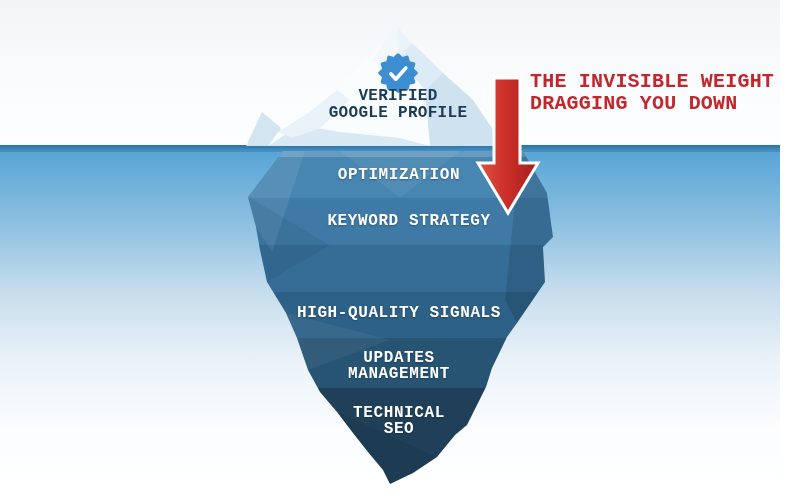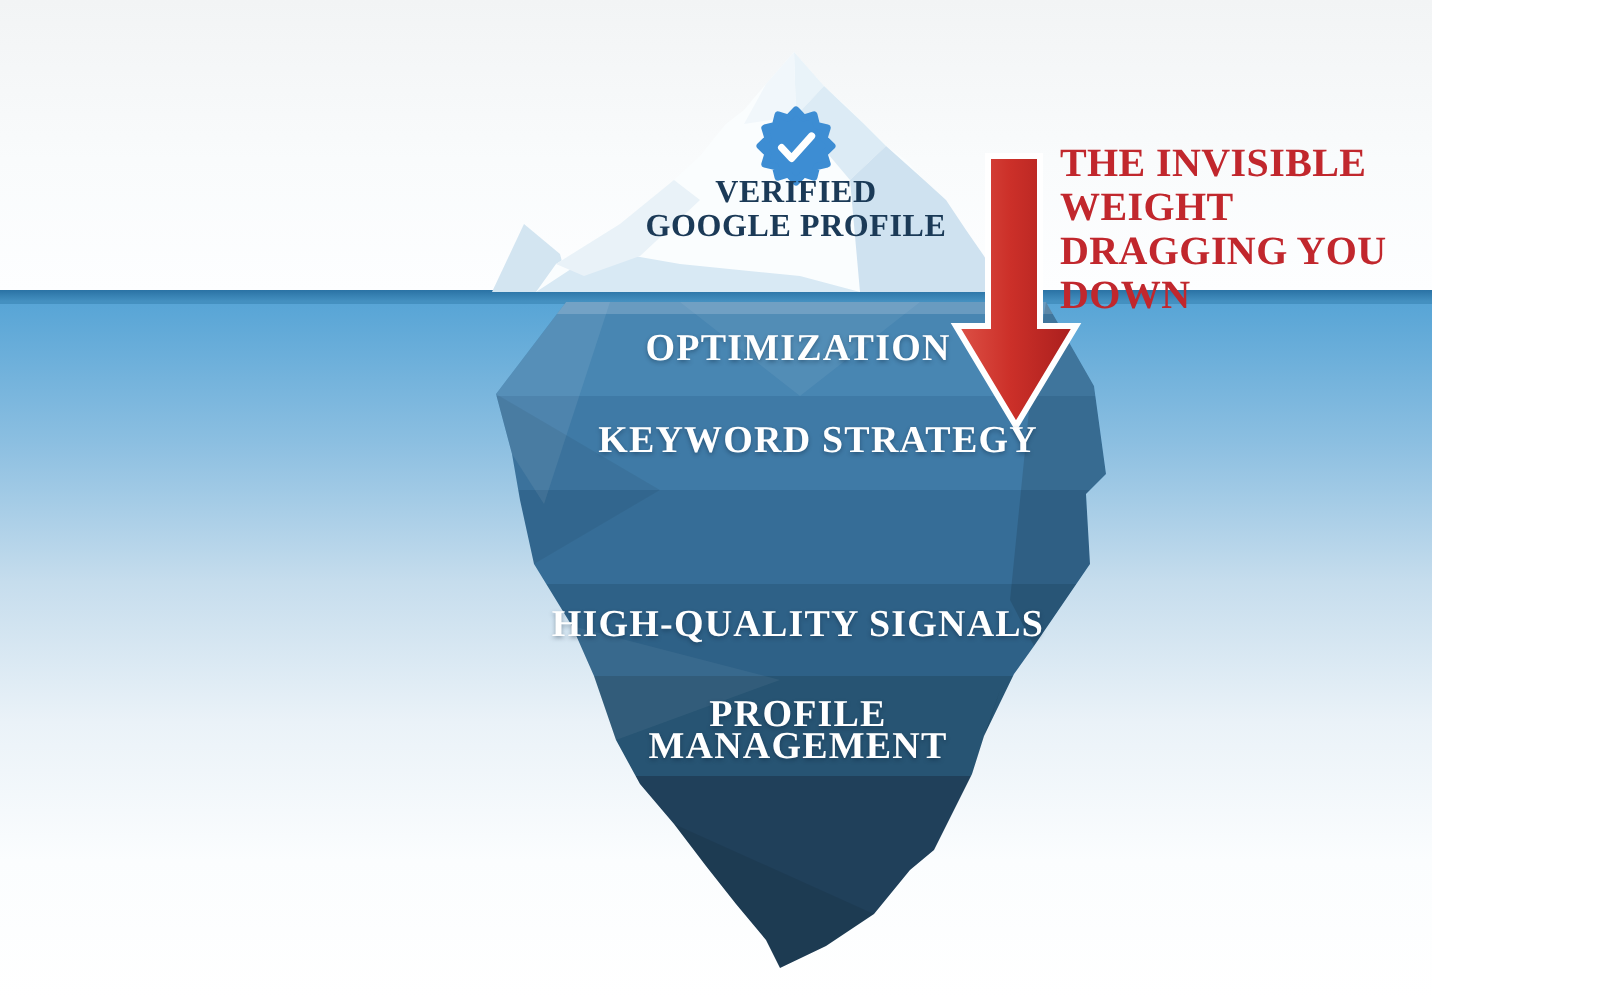--- a/index.html
+++ b/index.html
@@ -1,30 +1,30 @@
 <!DOCTYPE html>
 <html style="--accent_red: #c1272d; --navy_text: #1b3a57; --badge_blue: #3d8dd3; --waterline_dark: #2a72a4; --waterline_light: #4490c0; --water_top: #58a5d6; --label_text: #ffffff; --arrow_red_light: #dd5247; --arrow_red_dark: #a81e1d; --iceberg_above_water: #fafdfe; --iceberg_deep: #20405a;"><head>
 <meta charset="utf-8">
 <style>
   html,body{margin:0;padding:0;background:#ffffff;}
   .scene{
-    position:relative;width:716px;height:500px;overflow:hidden;
-    font-family:Liberation Serif, serif;
+    position:relative;width:780px;height:500px;overflow:hidden;
+    font-family:Liberation Mono, monospace;
     background:#ffffff;
   }
   .sky{position:absolute;left:0;top:0;width:800px;height:145px;
     background:linear-gradient(180deg,#f2f4f5 0%,#f9fbfc 55%,#fdfeff 100%);}
   .waterline{position:absolute;left:0;top:145px;width:800px;height:7px;
     background:linear-gradient(180deg,var(--waterline_dark) 0%,var(--waterline_light) 80%);}
   .water{position:absolute;left:0;top:152px;width:800px;height:348px;
     background:linear-gradient(180deg,var(--water_top) 0%,#8cbfe1 20%,#c6dded 40%,#eaf2f8 60%,#fbfdfe 80%,#ffffff 100%);}
   svg.art{position:absolute;left:0;top:0;}
   .label{position:absolute;transform:translate(-50%,-50%);white-space:pre-line;text-align:center;}
   .layer-label{
-    color:var(--label_text);font-weight:bold;font-size:19px;line-height:16px;
+    color:var(--label_text);font-weight:bold;font-size:16px;line-height:16px;
     letter-spacing:0.6px;text-shadow:0 1px 2px rgba(0,20,40,0.35);
   }
   .surface-label{
     color:var(--navy_text);font-weight:bold;font-size:16px;line-height:17px;
     letter-spacing:0.3px;
   }
   .callout-text{
     position:absolute;left:530px;top:71px;white-space:pre-line;
     color:var(--accent_red);font-weight:bold;font-size:20px;line-height:22px;
     letter-spacing:0.2px;text-align:left;
@@ -92,16 +92,18 @@
 
   <div class="label surface-label" style="left:398px;top:105px;">VERIFIED
 GOOGLE PROFILE</div>
 
   <div class="callout-text">THE INVISIBLE WEIGHT
 DRAGGING YOU DOWN</div>
 
   <div class="label layer-label" style="left:399px;top:175px;">OPTIMIZATION</div>
   <div class="label layer-label" style="left:399px;top:221px;padding-left:20px;">KEYWORD STRATEGY</div>
   <div class="label layer-label" style="left:399px;top:313px;">HIGH-QUALITY SIGNALS</div>
-  <div class="label layer-label" style="left:399px;top:366px;">PROFILE
+  <div class="label layer-label" style="left:399px;top:366px;">UPDATES
 MANAGEMENT</div>
+  <div class="label layer-label" style="left:399px;top:421px;">TECHNICAL
+SEO</div>
 
 </div>
 
 </body></html>

